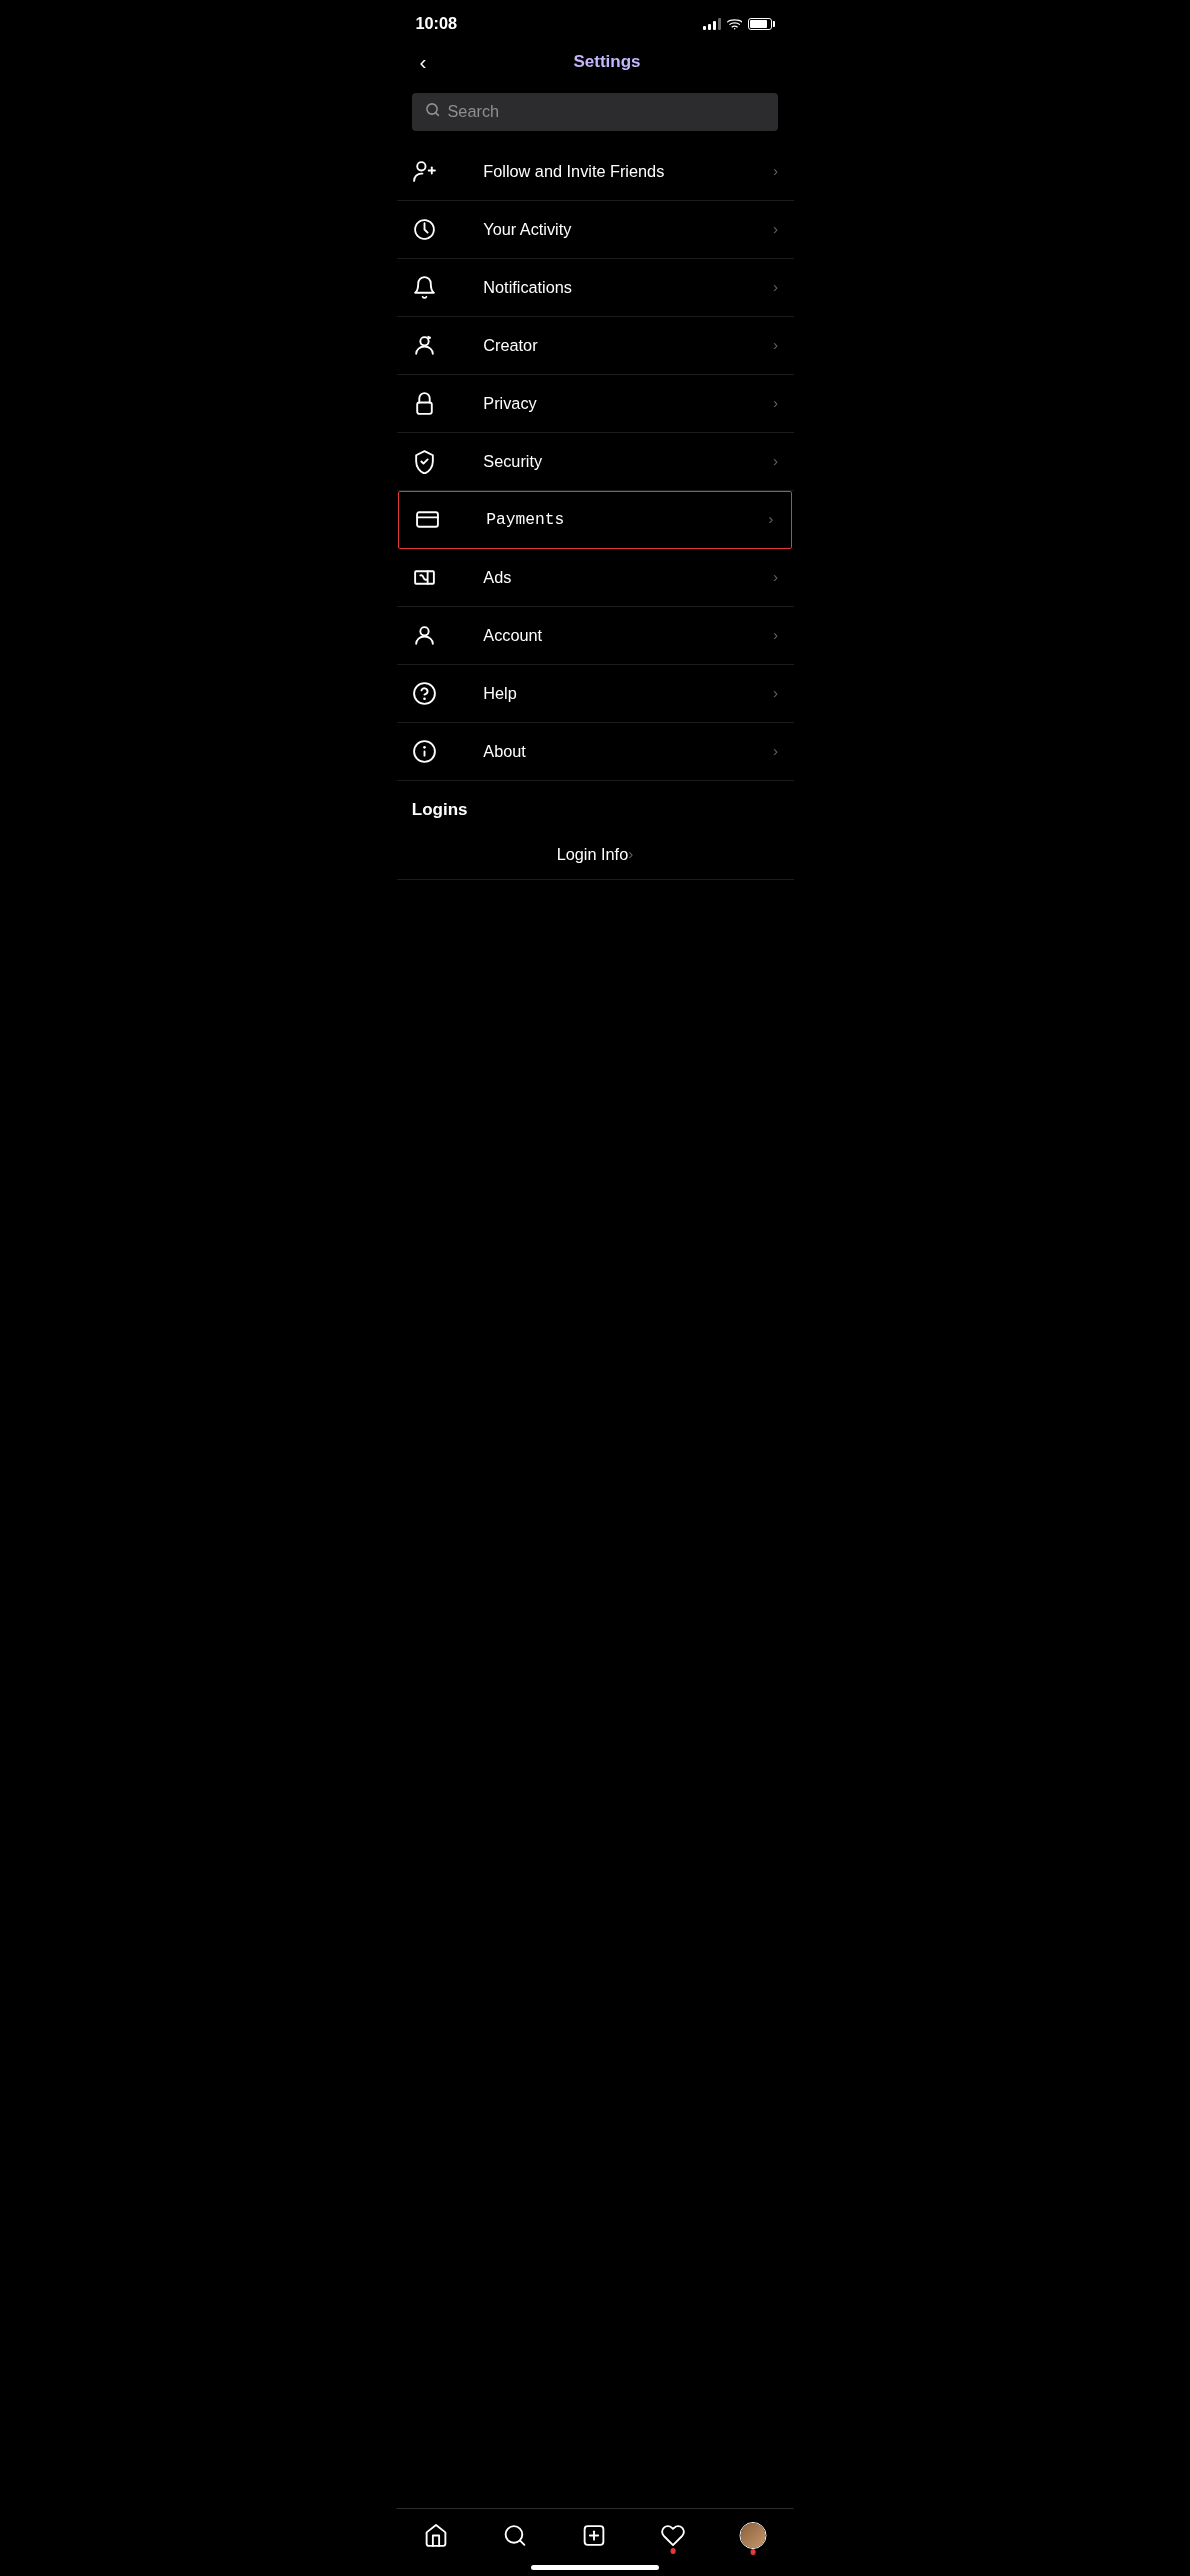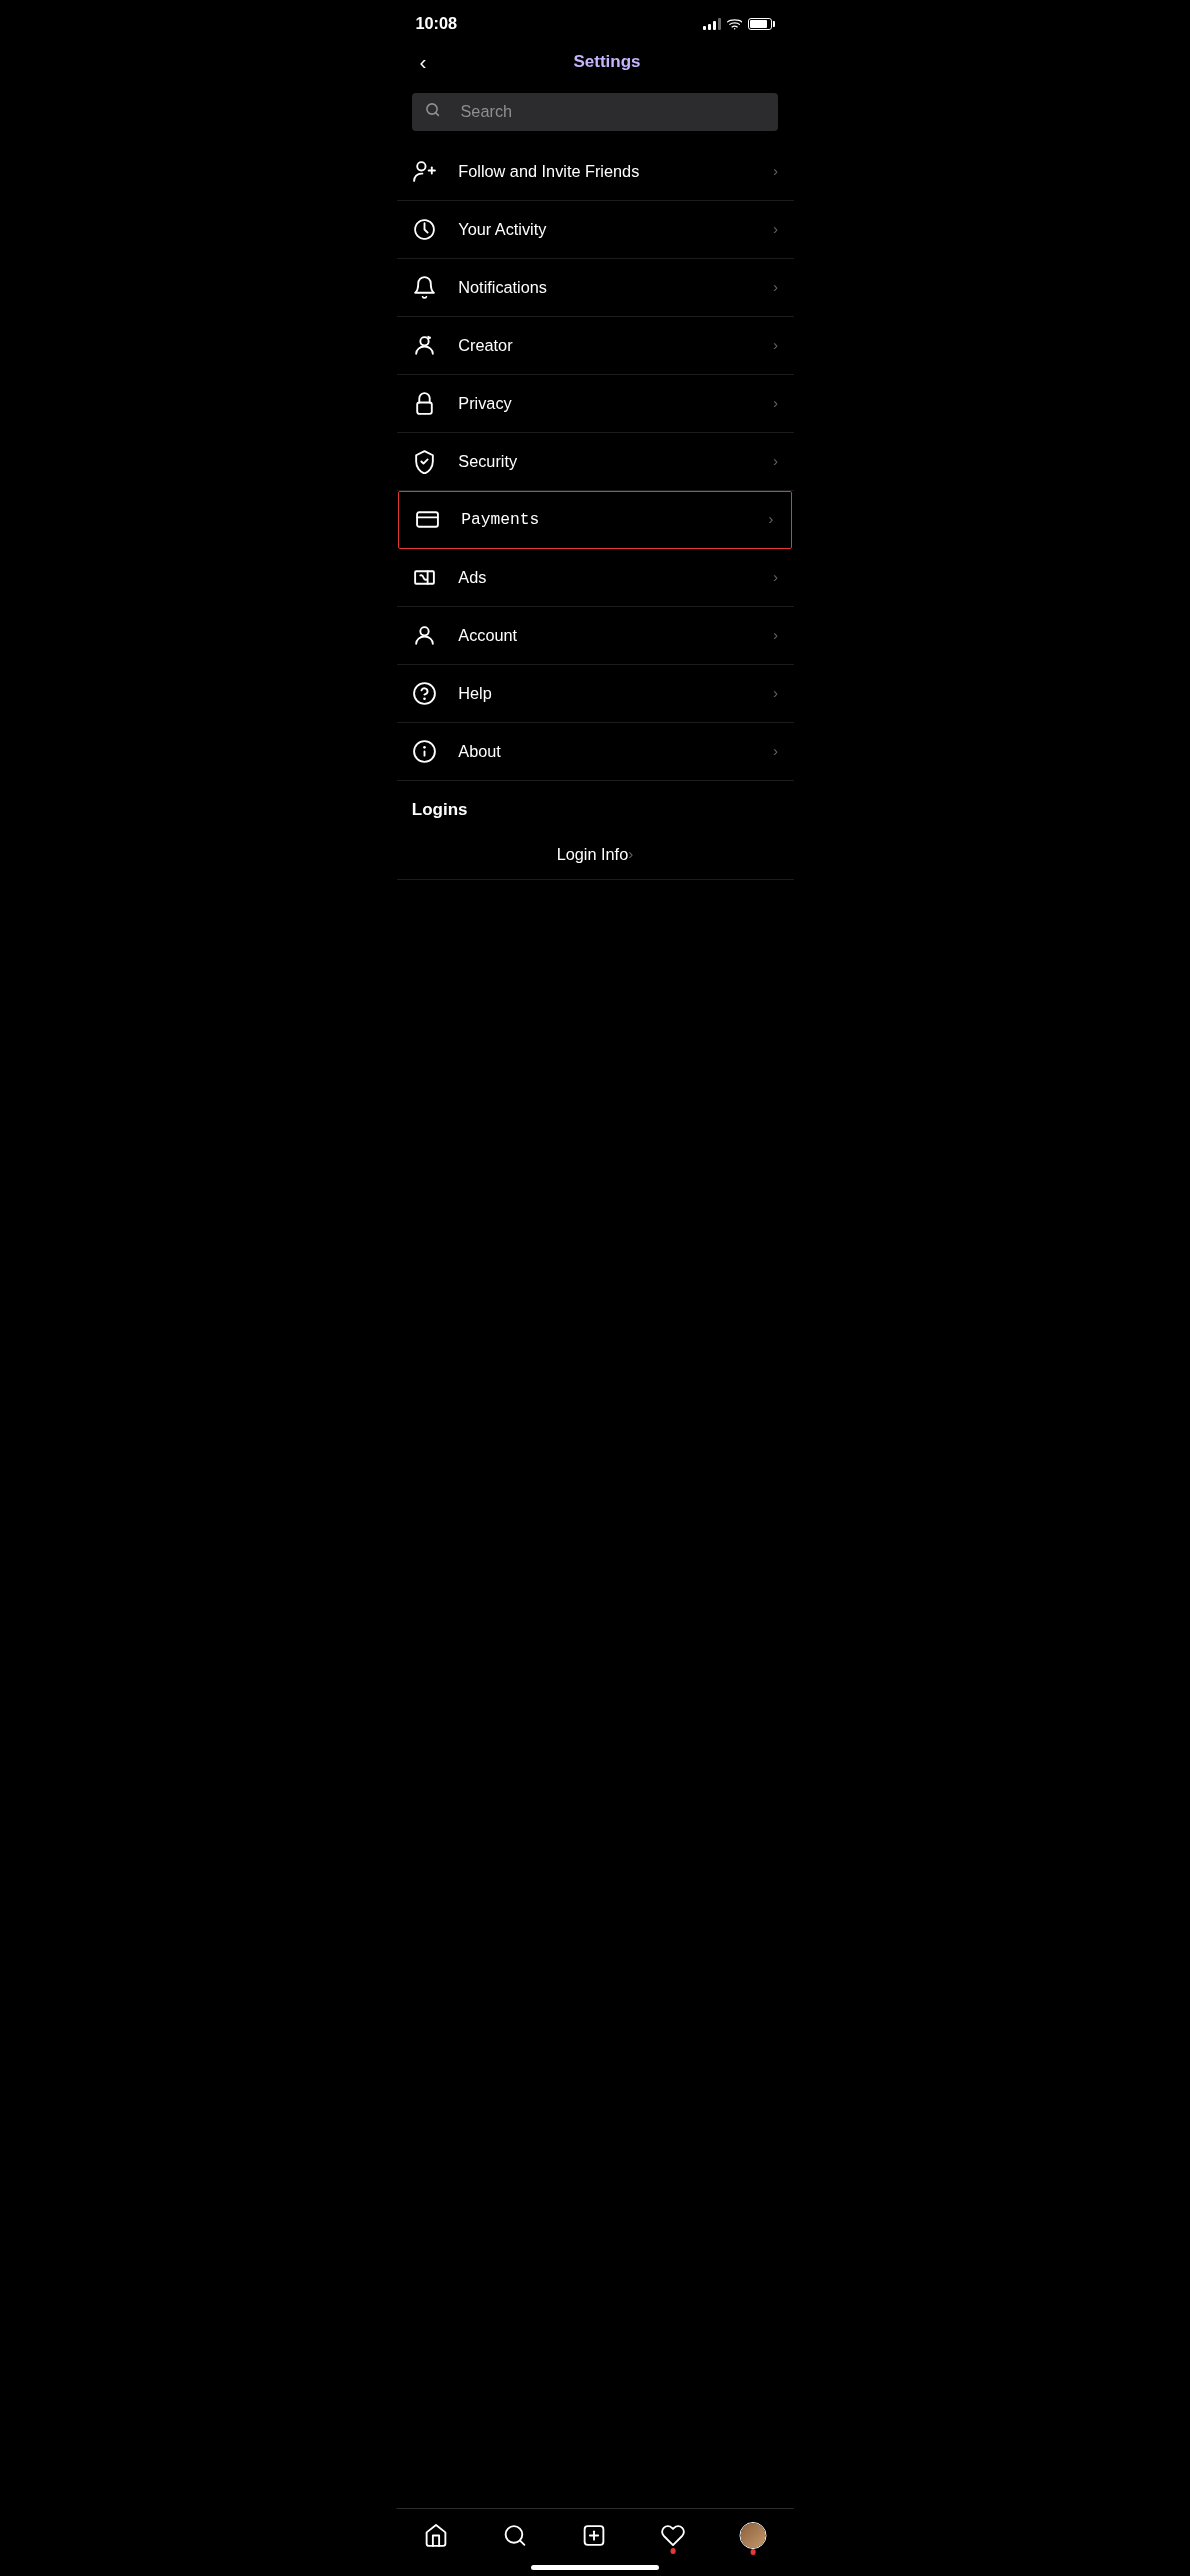--- a/index.html
+++ b/index.html
@@ -115,21 +115,21 @@
     .search-container {
       padding: 7.7px 15.3px 11.5px;
     }
 
     .search-bar {
       background: #2c2c2e;
       border-radius: 4px;
       display: flex;
       align-items: center;
       padding: 9.6px 13.4px;
-      gap: 20px;
+      gap: 7px;
     }
 
     .search-icon-wrap {
       color: #8e8e93;
       font-size: 15.3px;
     }
 
     .search-placeholder {
       color: #8e8e93;
       font-size: 16.3px;
@@ -141,20 +141,21 @@
     }
 
     .settings-item {
       display: flex;
       align-items: center;
       padding: 15.3px 15.3px;
       min-height: 58px;
       cursor: pointer;
       position: relative;
       border-bottom: 1px solid #1c1c1e;
+      gap: 25px;
     }
 
     .settings-item.highlighted {
       border: 1.9px solid #e53935;
       margin: 0 1.9px;
       border-radius: 1.9px;
       font-family: Liberation Mono, monospace;
     }
 
     .settings-item-icon {

